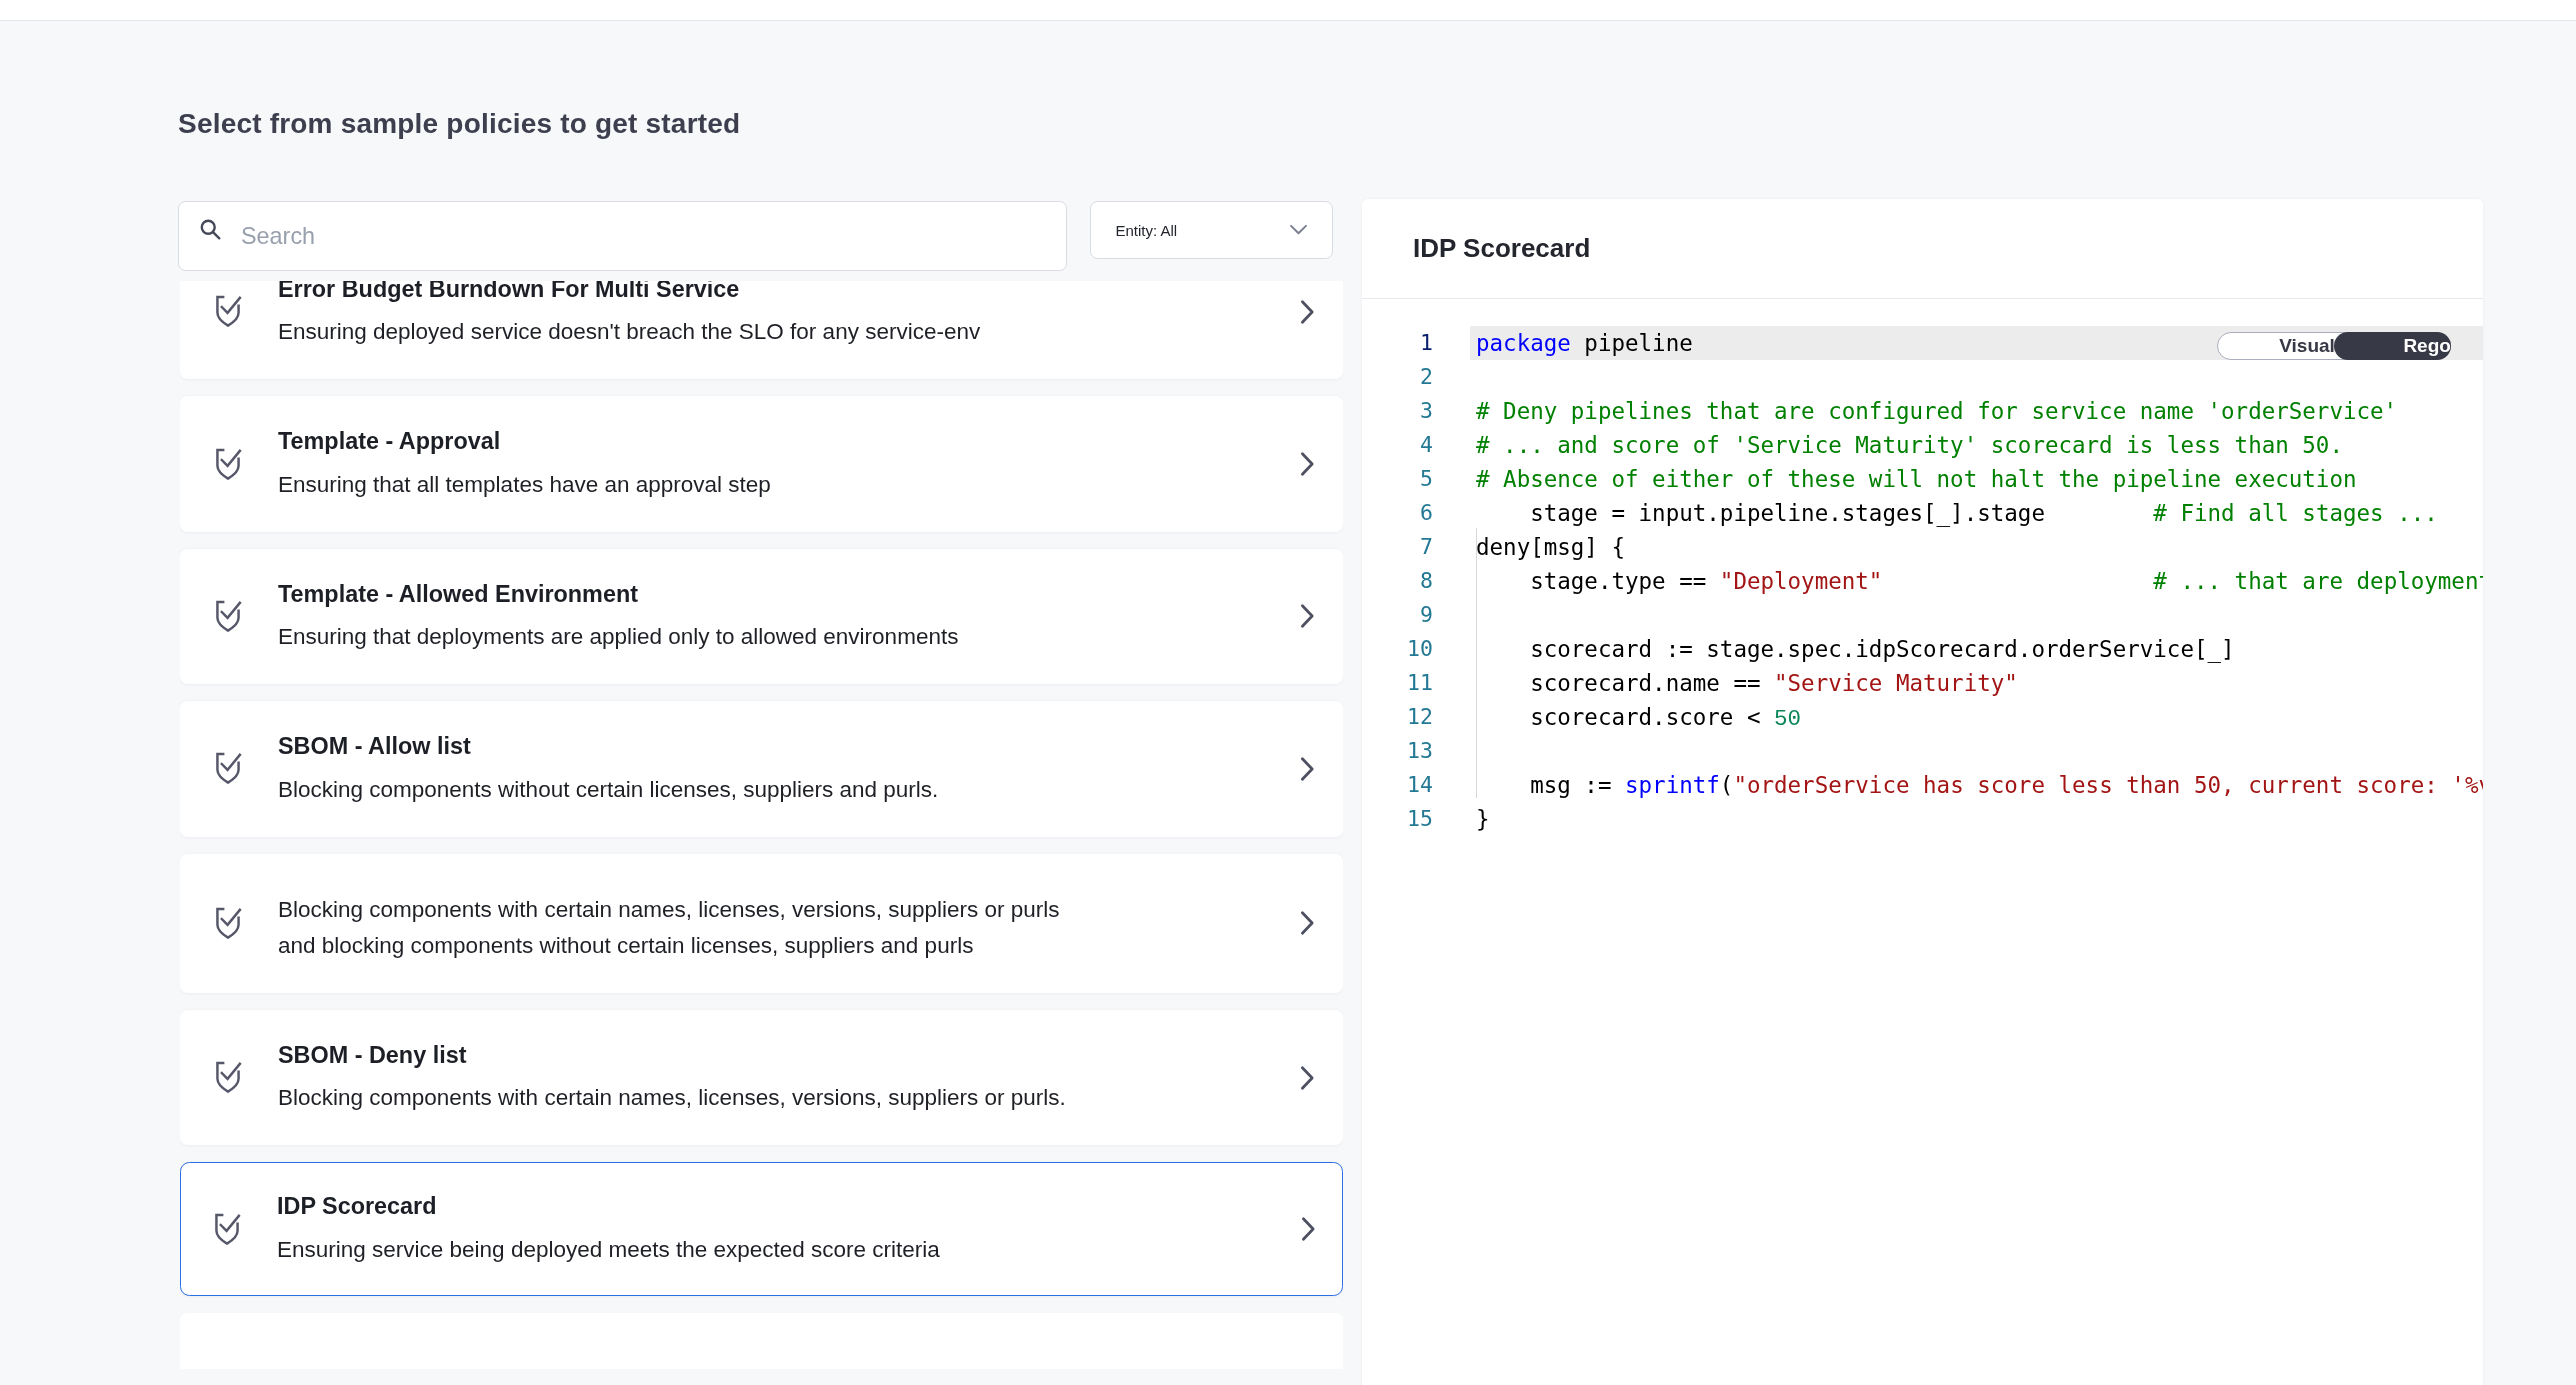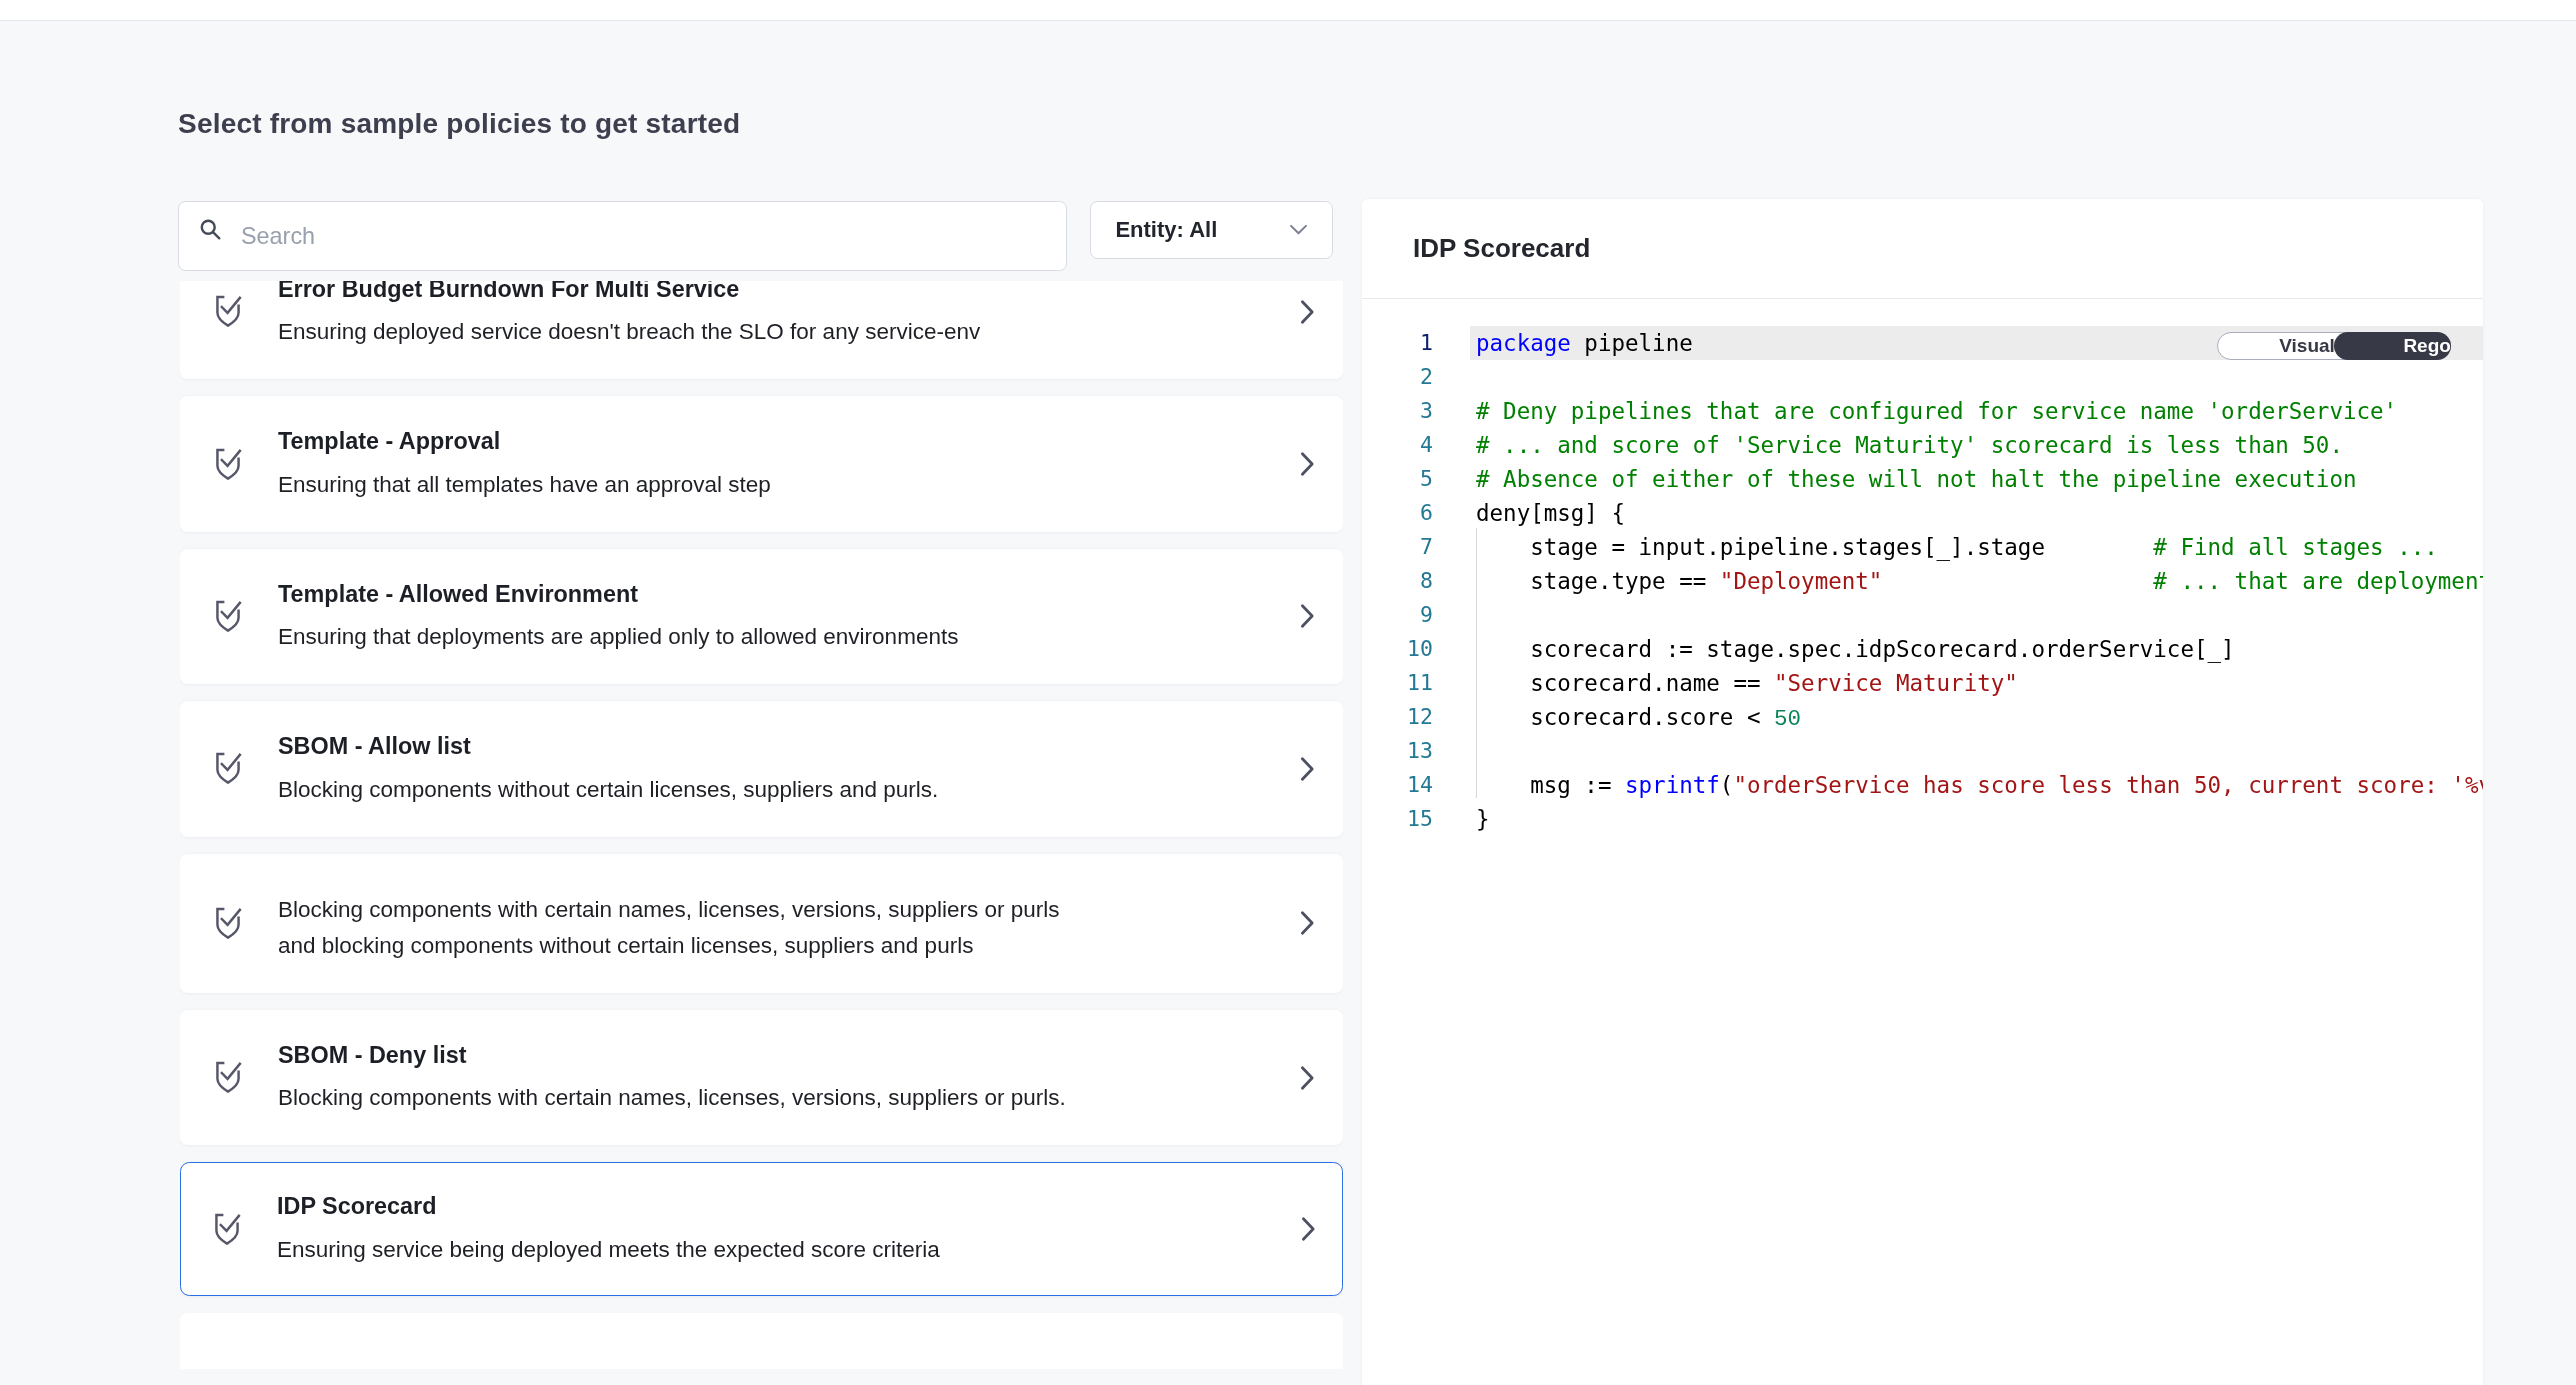--- a/index.html
+++ b/index.html
@@ -16,21 +16,21 @@
 
   
   .search-row{position:absolute;left:178px;top:201px;display:flex;gap:23.4px;}
   .search-box{position:relative;width:889px;height:70px;}
   .search-box input{width:100%;height:100%;border:0.9px solid #d8dbe3;border-radius:7.5px;background:#fff;
     padding:0 19px 0 62px;font-size:23.4px;color:#1e2026;font-family:"Liberation Sans",sans-serif;outline:none;}
   .search-box input::placeholder{color:#98a0ad;}
   .search-icon{position:absolute;left:20.6px;top:17px;}
   .entity-select{width:243px;height:58px;background:#fff;border:0.9px solid #d8dbe3;border-radius:7.5px;
     display:flex;align-items:center;justify-content:space-between;padding:0 24px;cursor:pointer;}
-  .entity-select .label{font-size:22px;font-weight:700;color:#23252e;}
+  .entity-select .label{font-size:15px;font-weight:400;color:#23252e;}
 
   
   .list-viewport{position:absolute;left:180px;top:281px;width:1163px;height:1105px;overflow:hidden;}
   .list{display:flex;flex-direction:column;gap:17px;}
   .card{background:#fff;border-radius:7.5px;display:flex;align-items:center;
     padding:29px 28px 29px 32px;box-shadow:0 0.9px 2.8px rgba(35,38,59,.05);cursor:pointer;}
   .card:first-child{margin-top:-37px;align-items:center;}
   .card.selected{border:1.9px solid var(--accent_selected,#2b6fe6);border-radius:9.4px;padding:27px 26px 27px 30px;}
   .shield{flex:0 0 32px;width:32px;height:37px;margin-right:34px;}
   .shield path{fill:none;stroke:var(--icon,#565869);stroke-width:2.8;stroke-linecap:square;}
@@ -207,22 +207,22 @@
         <div class="num">13</div>
         <div class="num">14</div>
         <div class="num">15</div>
       </div>
     <div class="code" id="code">
         <div class="line"><span class="kw">package</span><span class="tx"> pipeline</span></div>
         <div class="line"></div>
         <div class="line"><span class="cm"># Deny pipelines that are configured for service name 'orderService'</span></div>
         <div class="line"><span class="cm"># ... and score of 'Service Maturity' scorecard is less than 50.</span></div>
         <div class="line"><span class="cm"># Absence of either of these will not halt the pipeline execution</span></div>
+        <div class="line"><span class="tx">    stage = input.pipeline.stages[_].stage</span><span class="tx">        </span><span class="cm"># Find all stages ...</span></div>
         <div class="line"><span class="tx">deny[msg] {</span></div>
-        <div class="line"><span class="tx">    stage = input.pipeline.stages[_].stage</span><span class="tx">        </span><span class="cm"># Find all stages ...</span></div>
         <div class="line"><span class="tx">    stage.type == </span><span class="st">"Deployment"</span><span class="tx">                    </span><span class="cm"># ... that are deployments</span></div>
         <div class="line"></div>
         <div class="line"><span class="tx">    scorecard := stage.spec.idpScorecard.orderService[_]</span></div>
         <div class="line"><span class="tx">    scorecard.name == </span><span class="st">"Service Maturity"</span></div>
         <div class="line"><span class="tx">    scorecard.score &lt; </span><span class="nu">50</span></div>
         <div class="line"></div>
         <div class="line"><span class="tx">    msg := </span><span class="kw">sprintf</span><span class="tx">(</span><span class="st">"orderService has score less than 50, current score: '%v</span></div>
         <div class="line"><span class="tx">}</span></div>
       </div>
     <div class="indent-guide"></div>

